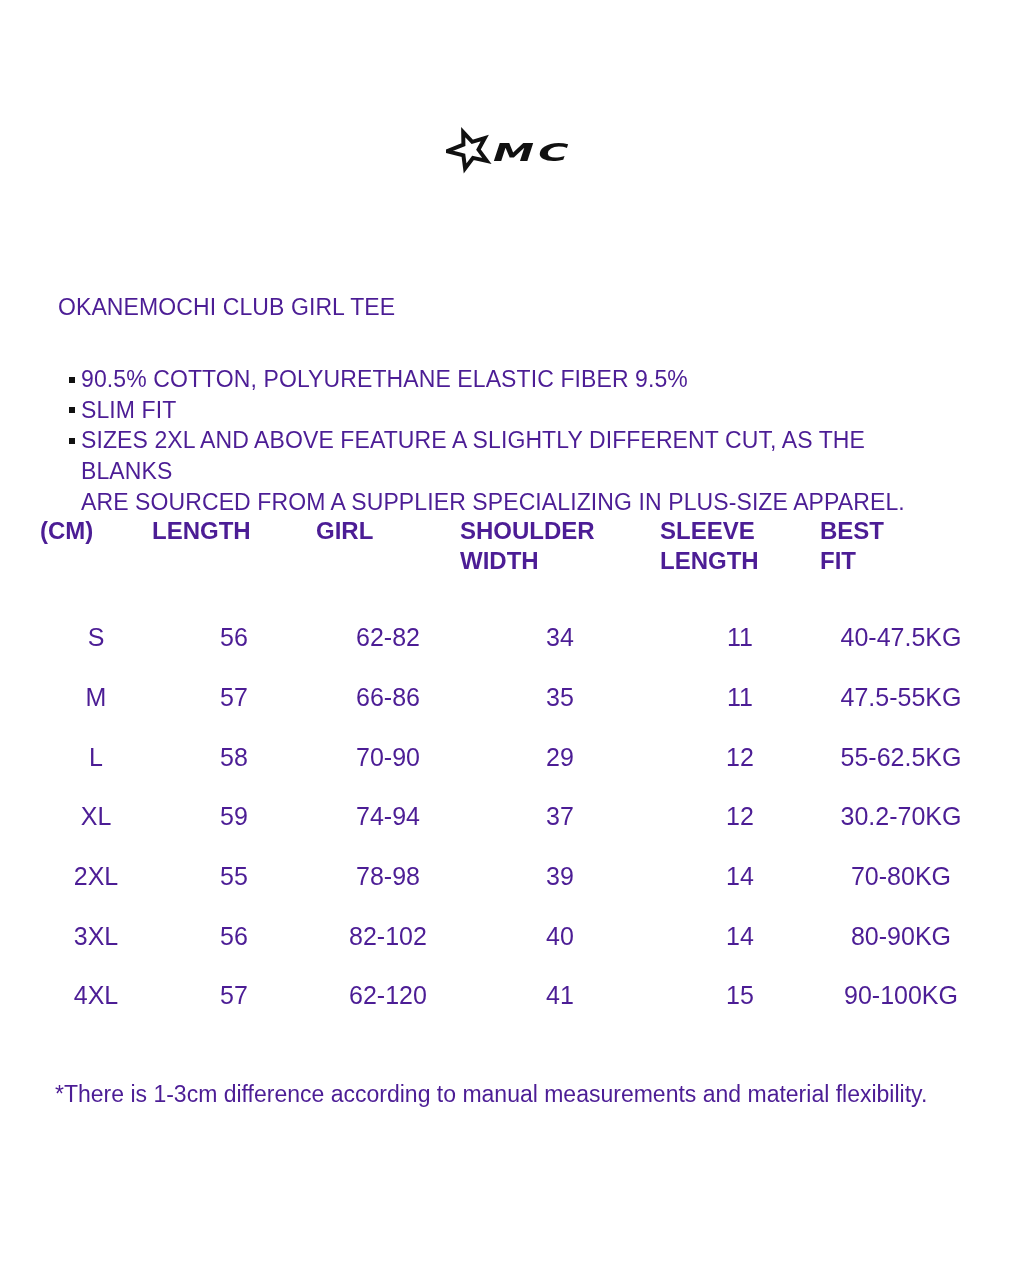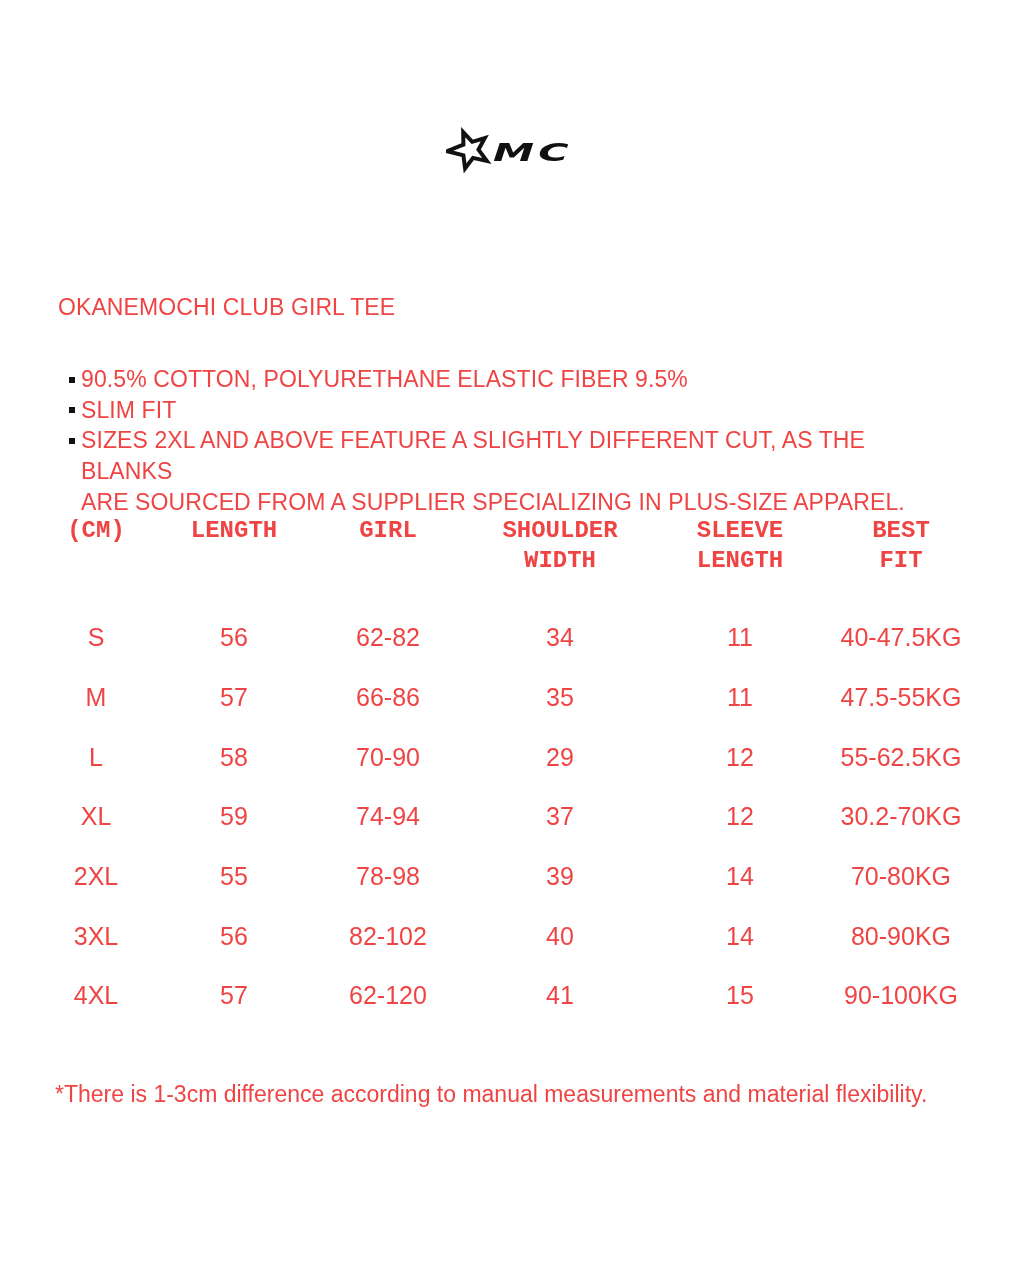--- a/index.html
+++ b/index.html
@@ -5,21 +5,21 @@
   html, body {
     margin: 0;
     padding: 0;
     background: #ffffff;
   }
   .page {
     position: relative;
     width: 1024px;
     height: 1280px;
     background: #ffffff;
-    color: #ef4444;
+    color: #4c1d95;
     font-family: "Liberation Sans", sans-serif;
     overflow: hidden;
   }
 
   
   .logo {
     position: absolute;
     left: 446px;
     top: 127px;
     width: 132px;
@@ -75,23 +75,21 @@
     display: grid;
     grid-template-columns: 112px 164px 144px 200px 160px 162px;
   }
   .chart-head {
     top: 516px;
     font-weight: bold;
     font-size: 24px;
     line-height: 30px;
   }
   .chart-head .cell {
-    text-align: center;
     white-space: pre-line;
-    font-family: Liberation Mono, monospace;
   }
   .chart-body {
     top: 608px;
     grid-auto-rows: 59.7px;
     font-size: 25px;
   }
   .chart-body .cell {
     display: flex;
     align-items: center;
     justify-content: center;

